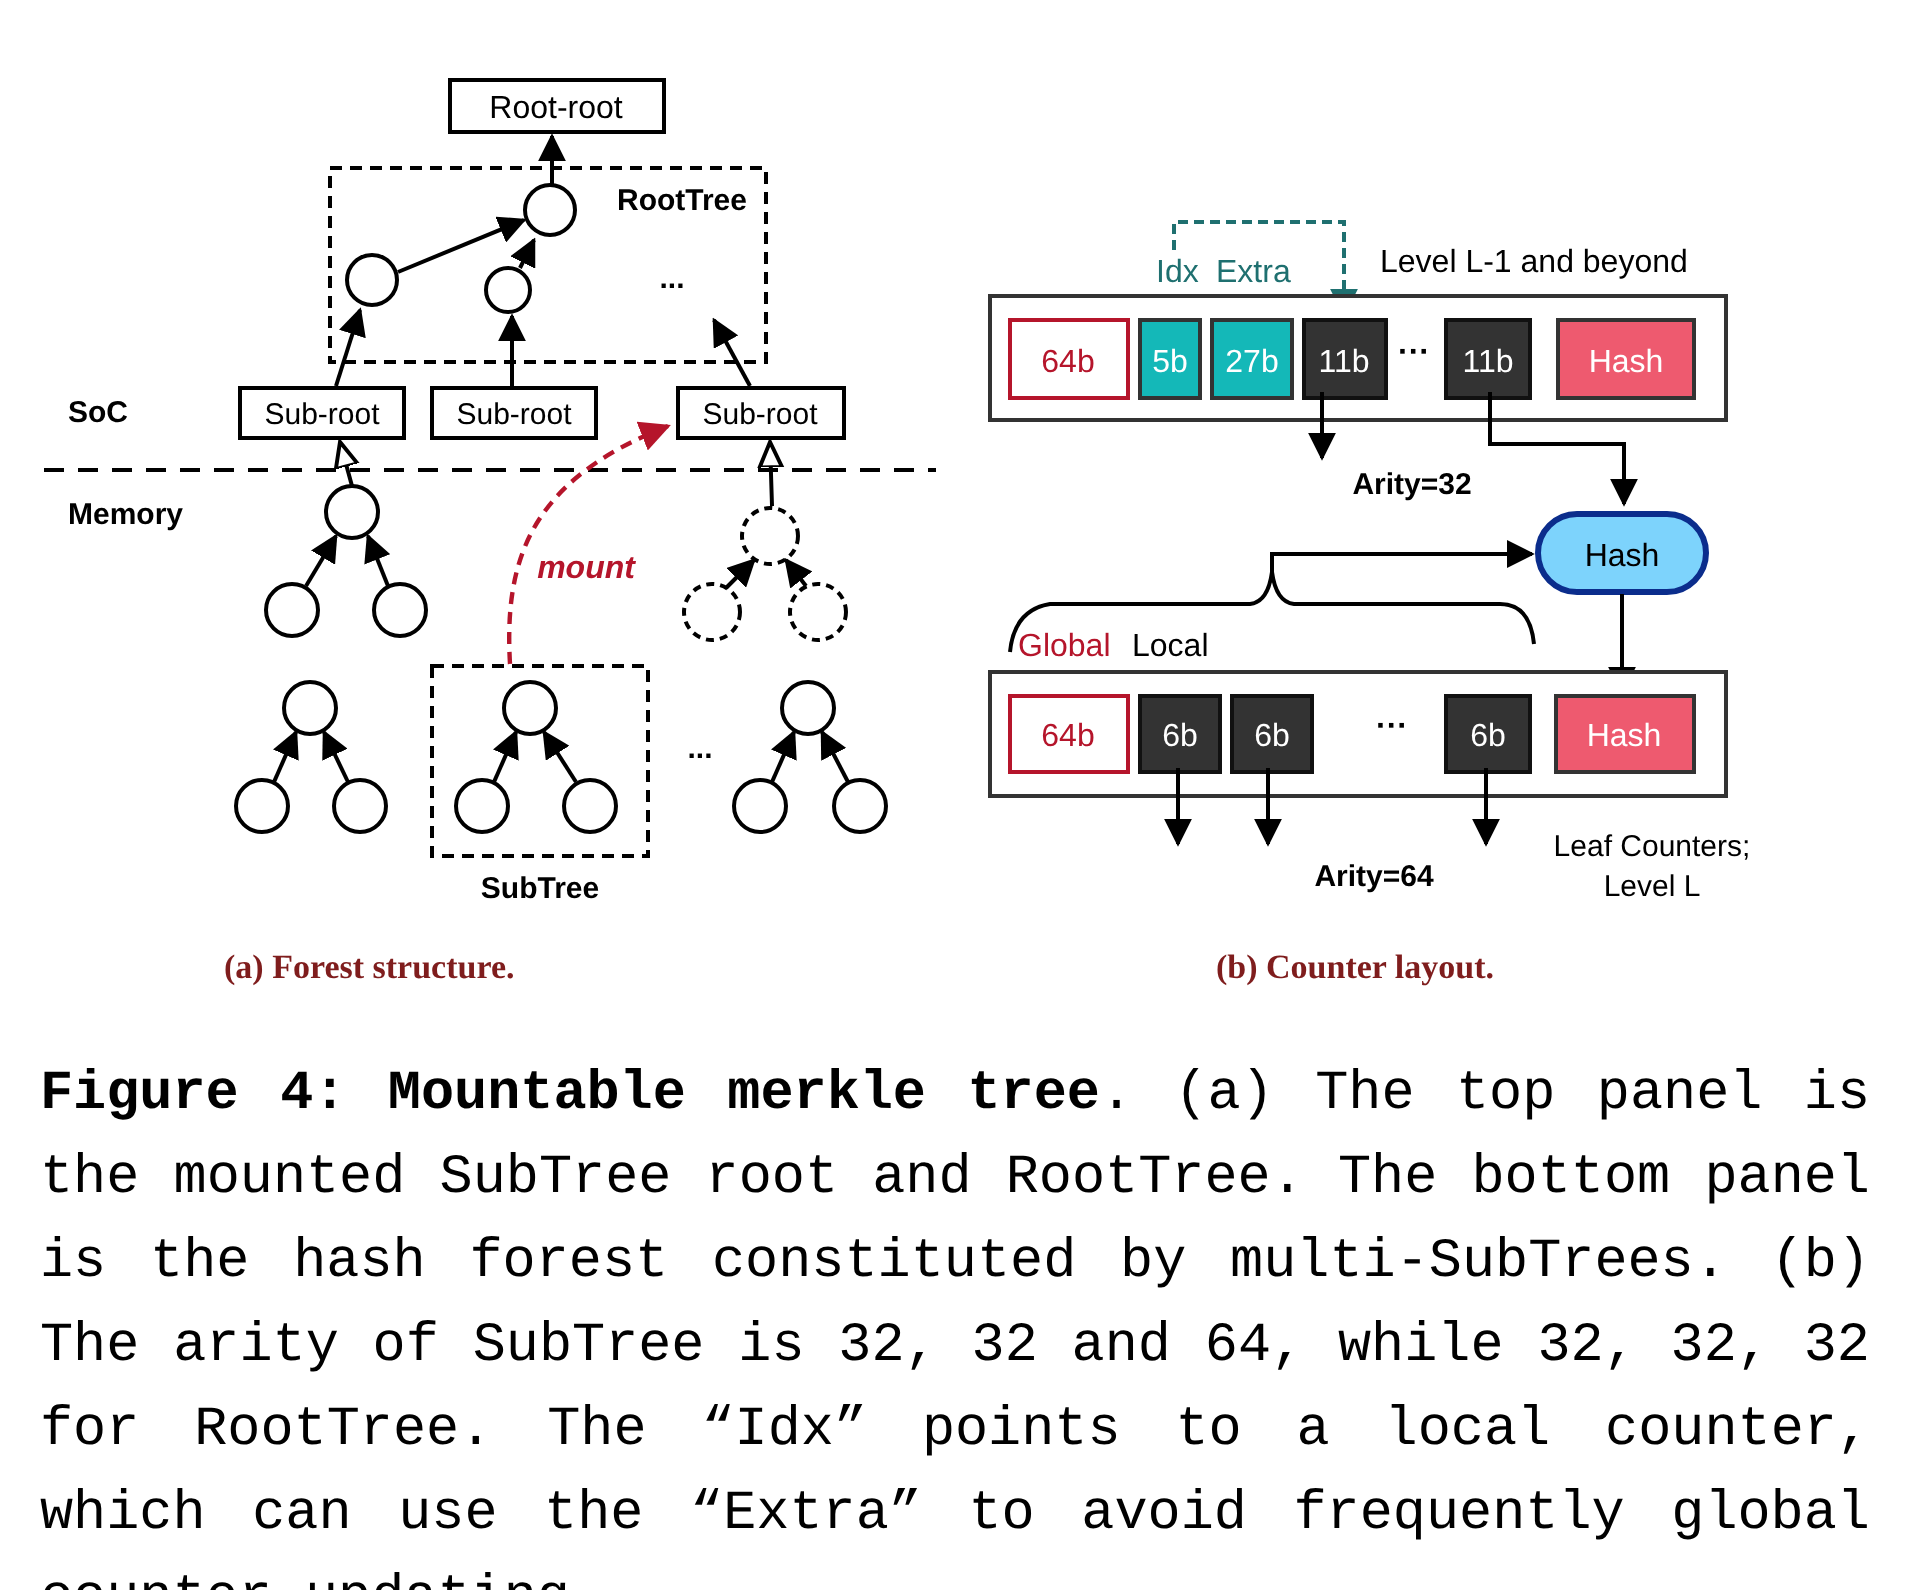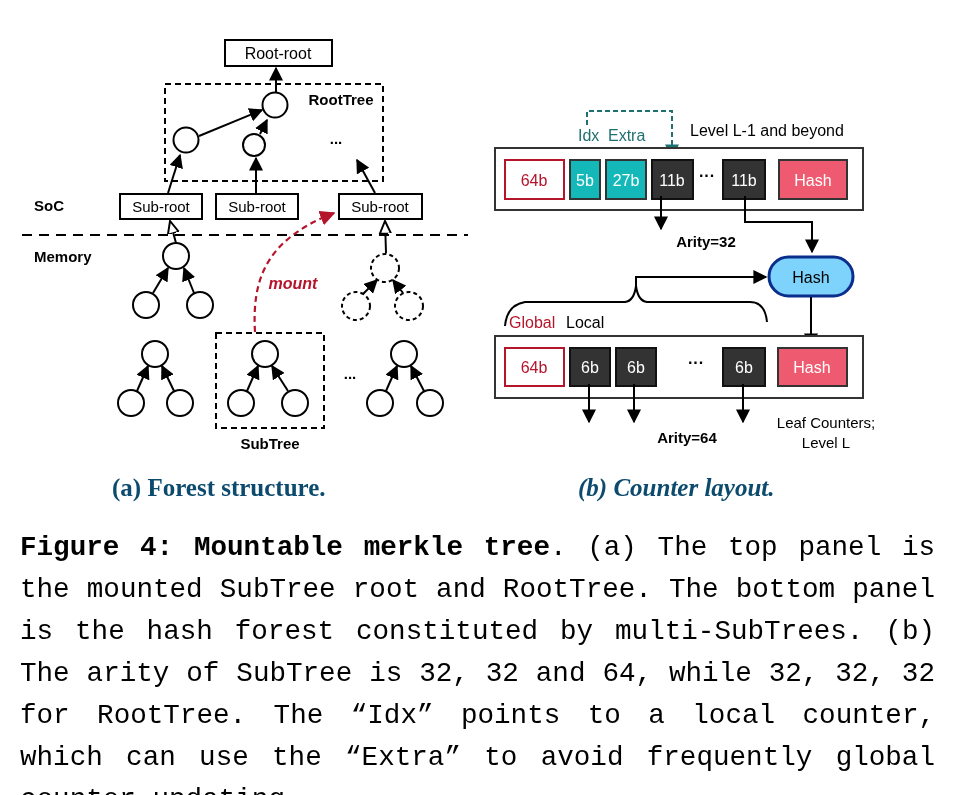--- a/index.html
+++ b/index.html
@@ -1,19 +1,19 @@
 <!DOCTYPE html>
 <html><head>
 <meta charset="utf-8">
 <style>
   html, body { margin: 0; padding: 0; background: #ffffff; }
   body { width: 955px; height: 795px; position: relative; overflow: hidden; }
   #fig { position: absolute; left: 0; top: 0; }
   .sans { font-family: "Liberation Sans", sans-serif; }
-  .subcap { position: absolute; top: 474px; font-family: "Liberation Serif", serif; font-weight: bold; font-size: 25px; color: #0c4a6e; white-space: nowrap; }
+  .subcap { position: absolute; top: 474px; font-family: "Liberation Serif", serif; font-weight: bold; font-size: 17px; color: #7f1d1d; white-space: nowrap; }
   #caption { position: absolute; left: 20px; top: 527px; width: 915px; font-family: Liberation Mono, monospace; font-size: 27.6px; line-height: 42px; color: #000; text-align: justify; }
   #caption b { font-weight: bold; }
 </style>
 </head>
 <body>
 
 <svg id="fig" width="955" height="470" viewBox="0 0 955 470" xmlns="http://www.w3.org/2000/svg">
   <defs>
     <marker id="ah" viewBox="0 0 10 10" refX="9" refY="5" markerWidth="7" markerHeight="7" orient="auto-start-reverse">
       <path d="M0,0 L10,5 L0,10 z" fill="#000"></path>
@@ -164,15 +164,15 @@
     <line x1="634" y1="384" x2="634" y2="422" stroke="#000" stroke-width="2" marker-end="url(#ah)"></line>
     <line x1="743" y1="384" x2="743" y2="422" stroke="#000" stroke-width="2" marker-end="url(#ah)"></line>
 
     <text x="687" y="443" text-anchor="middle" font-size="15" font-weight="bold" fill="#000">Arity=64</text>
     <text x="826" y="428" text-anchor="middle" font-size="15" fill="#000">Leaf Counters;</text>
     <text x="826" y="448" text-anchor="middle" font-size="15" fill="#000">Level L</text>
   </g>
 </svg>
 
 <div class="subcap" style="left:112px;">(a) Forest structure.</div>
-<div class="subcap" style="left:578px;font-style:italic;">(b) Counter layout.</div>
+<div class="subcap" style="left:608px;">(b) Counter layout.</div>
 
 <div id="caption"><b>Figure 4: Mountable merkle tree</b><span>. (a) The top panel is the mounted SubTree root and RootTree. The bottom panel is the hash forest constituted by multi-SubTrees. (b) The arity of SubTree is 32, 32 and 64, while 32, 32, 32 for RootTree. The “Idx” points to a local counter, which can use the “Extra” to avoid frequently global counter updating.</span></div>
 
 </body></html>

